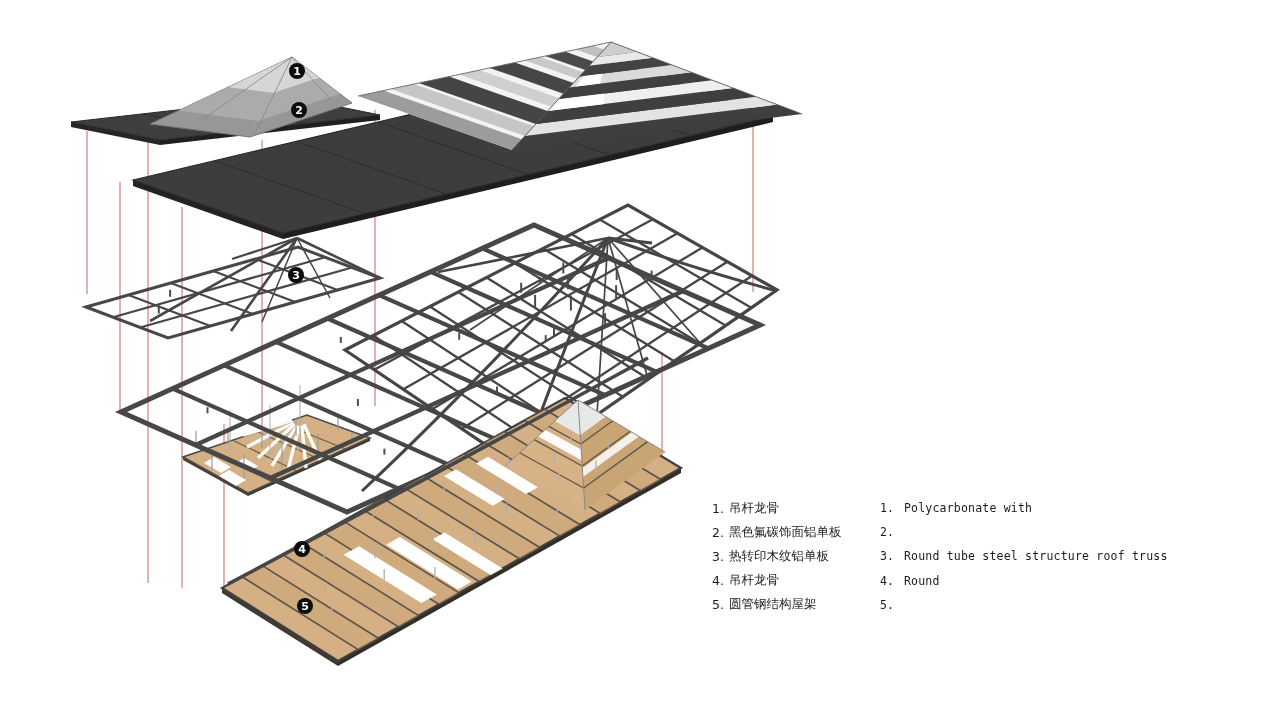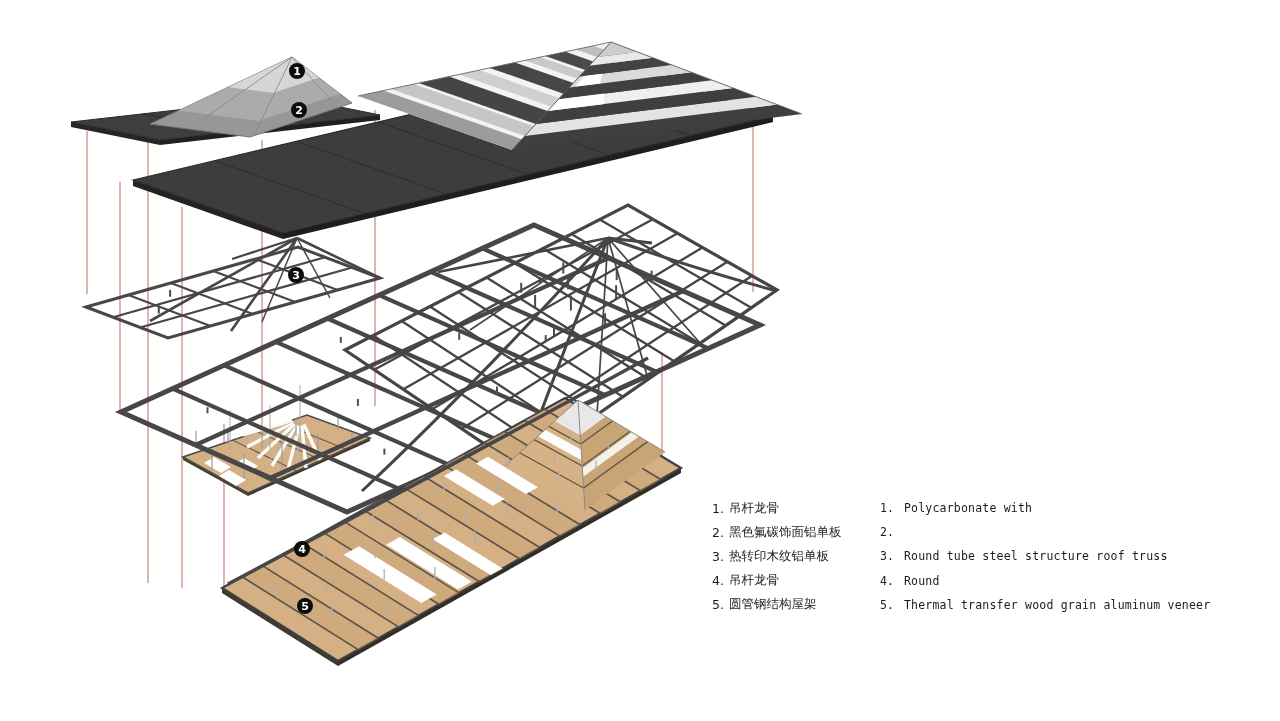--- a/index.html
+++ b/index.html
@@ -323,17 +323,16 @@
       <div class="lrow">
           <span class="ln-num">3.</span>
           <span>Round tube steel structure roof truss</span>
         </div>
       <div class="lrow">
           <span class="ln-num">4.</span>
           <span>Round</span>
         </div>
       <div class="lrow">
           <span class="ln-num">5.</span>
-          <span>Thermal transfer wood grain aluminum veneer</span>
         </div>
     </div>
   </div>
 </div>
 
 </body></html>

